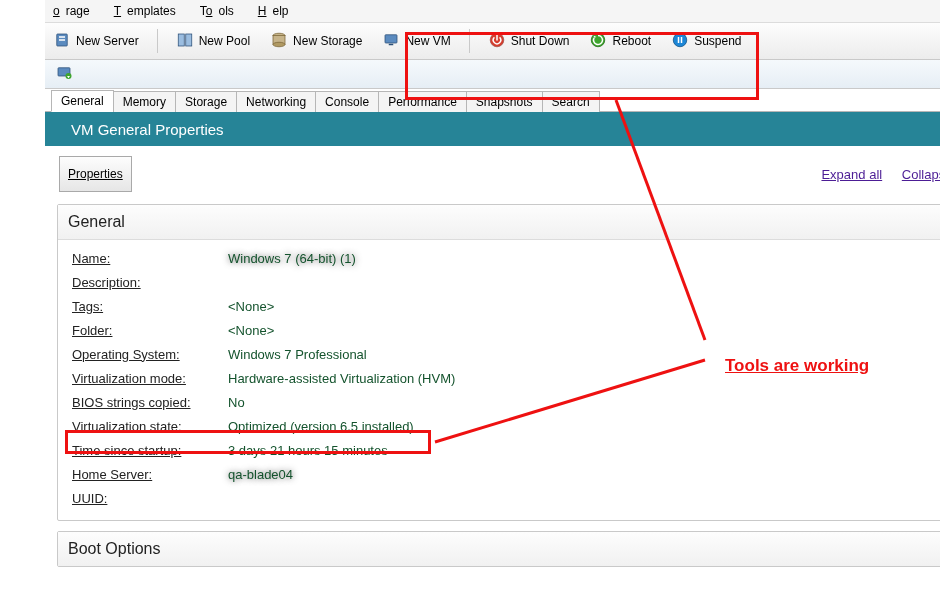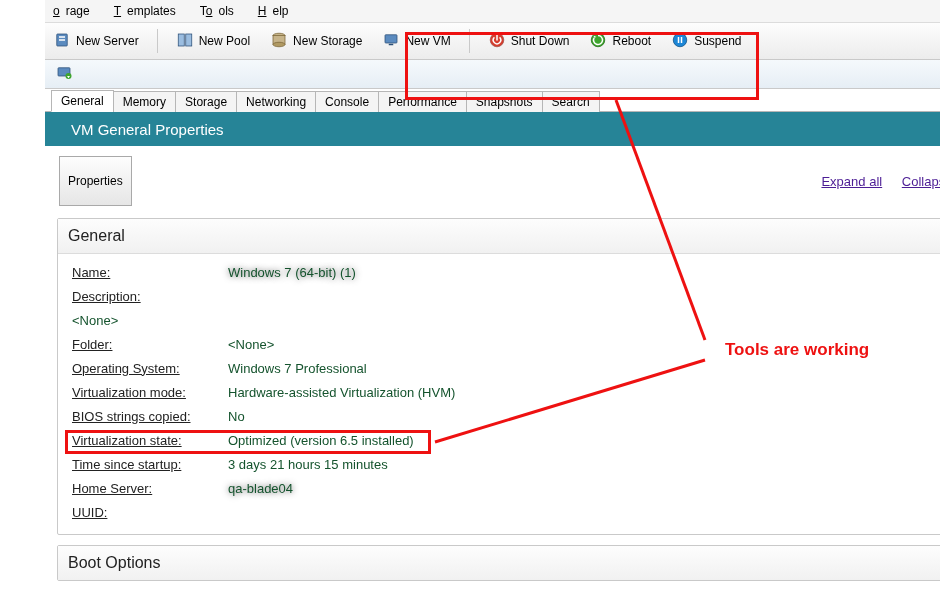--- a/index.html
+++ b/index.html
@@ -19,21 +19,21 @@
   .blur{color:transparent;text-shadow:0 0 6px #555;user-select:none;}
   
   .tabs{height:22px;border-bottom:1px solid #b6b6b6;display:flex;align-items:flex-end;padding-left:6px;font-size:12px;}
   .tab{padding:3px 9px;border:1px solid #b6b6b6;border-bottom:none;margin-right:-1px;background:#f4f4f4;cursor:pointer;position:relative;top:1px;}
   .tab.active{background:#fff;border-bottom:1px solid #fff;}
   
   .headbar{height:34px;background:#268497;color:#fff;display:flex;align-items:center;padding-left:26px;font-size:15px;}
   
   .body{background:#fff;padding:10px 4px 0 4px;height:calc(100% - 22px - 36px - 28px - 22px - 34px);overflow:hidden;}
   .toprow{display:flex;align-items:center;justify-content:space-between;padding:0 12px 6px 10px;}
-  .propbtn{font-size:12px;padding:17px 8px;border:1px solid #a9a9a9;background:linear-gradient(#fdfdfd,#e6e6e6);cursor:pointer;}
+  .propbtn{font-size:12px;text-decoration:underline;padding:10px 8px;border:1px solid #a9a9a9;background:linear-gradient(#fdfdfd,#e6e6e6);cursor:pointer;}
   .links a{color:#4c1d95;text-decoration:underline;font-size:13px;margin-left:16px;cursor:pointer;}
   
   .sect{border:1px solid #c9c9c9;margin:6px 8px 0 8px;border-radius:2px;}
   .secthead{display:flex;align-items:center;justify-content:space-between;padding:6px 10px;background:linear-gradient(#fdfdfd,#f1f1f1);font-size:16px;color:#222;border-bottom:1px solid #dcdcdc;cursor:pointer;}
   .chev{width:18px;height:18px;}
   .kv{padding:6px 14px 10px 14px;}
   .kvrow{display:flex;align-items:center;min-height:24px;font-size:13px;}
   .kvrow .k{width:156px;color:#222;text-decoration:underline;}
   .kvrow .v{flex:1;color:#14532d;}
   
@@ -156,20 +156,21 @@
       <div class="kv">
         <div class="kvrow">
             <div class="k">Name:</div>
             <div class="v blur">Windows 7 (64-bit) (1)</div>
           </div>
         <div class="kvrow">
             <div class="k">Description:</div>
             <div class="v"></div>
           </div>
         <div class="kvrow">
+            <div class="k">Tags:</div>
             <div class="v">&lt;None&gt;</div>
           </div>
         <div class="kvrow">
             <div class="k">Folder:</div>
             <div class="v">&lt;None&gt;</div>
           </div>
         <div class="kvrow">
             <div class="k">Operating System:</div>
             <div class="v">Windows 7 Professional</div>
           </div>
@@ -211,15 +212,15 @@
   </div>
 
   <div class="redbox" style="left:360px;top:32px;width:354px;height:68px;"></div>
   <div class="redbox" style="left:20px;top:430px;width:366px;height:24px;"></div>
 
   <svg class="arrow" style="left:0;top:0;" width="940" height="592">
     <line x1="571" y1="100" x2="660" y2="340" stroke="#e11" stroke-width="3"></line>
     <line x1="660" y1="360" x2="390" y2="442" stroke="#e11" stroke-width="3"></line>
   </svg>
 
-  <div class="ann" style="left:680px;top:340px;">Tools are working</div>
+  <div class="ann" style="left:680px;top:356px;text-decoration:underline;">Tools are working</div>
 
 </div>
 
 </body></html>

